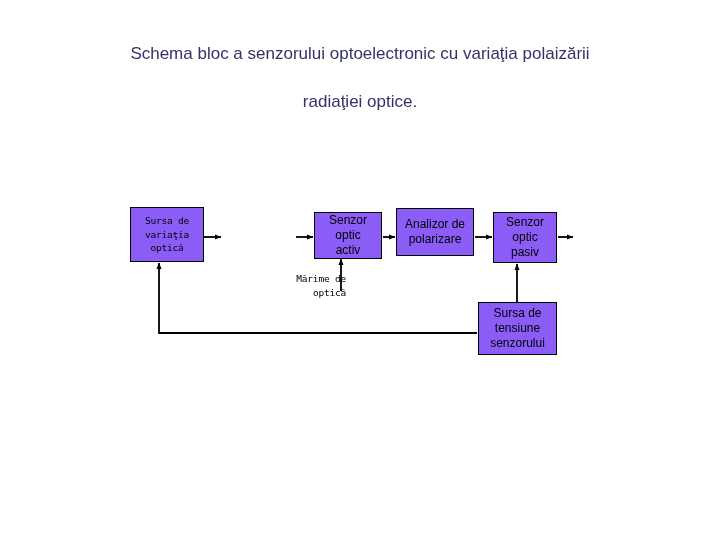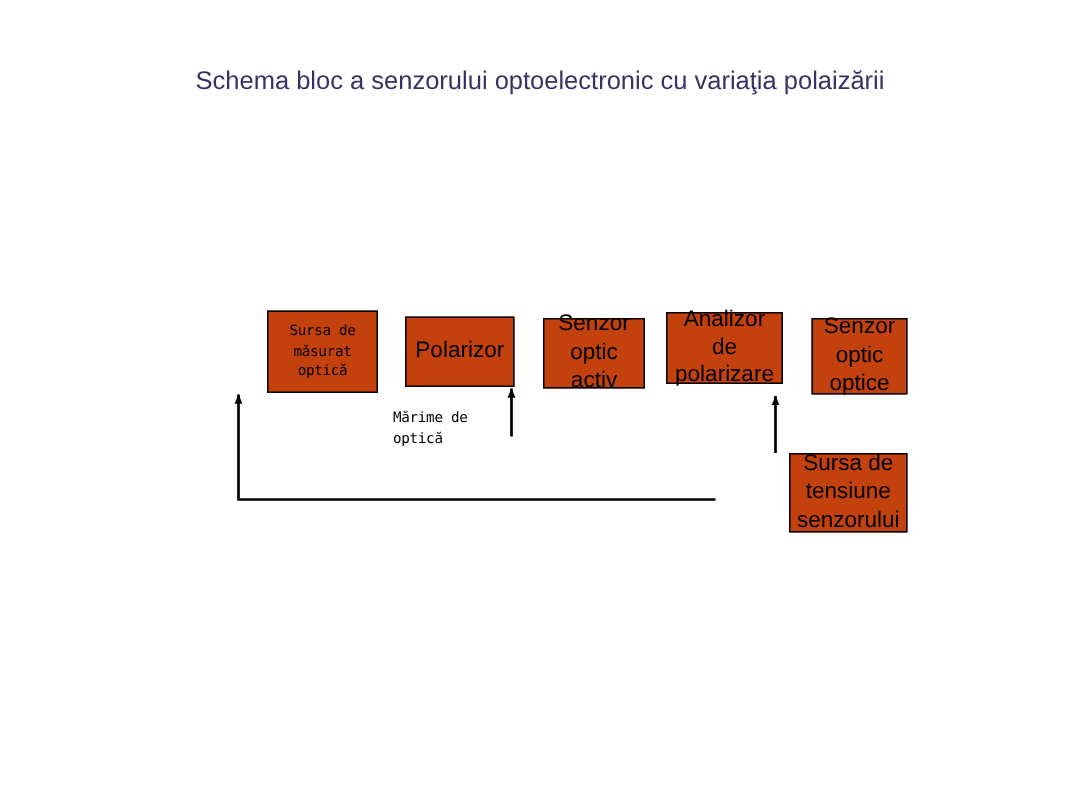--- a/index.html
+++ b/index.html
@@ -44,86 +44,86 @@
     top: 0;
     width: 720px;
     height: 540px;
   }
 
   
   .box {
     position: absolute;
     box-sizing: border-box;
     border: 1.5px solid #000000;
-    background: #c2410c;
+    background: #8b5cf6;
     display: flex;
     align-items: center;
     justify-content: center;
     text-align: center;
     color: #000000;
     line-height: 1.18;
-    margin-left: 48px;
   }
   .box .box-label {
     display: block;
     width: 100%;
     padding: 0 2px;
     box-sizing: border-box;
   }
 
   
   .box.small-font {
     font-family: "DejaVu Sans Mono", monospace;
     font-size: 9.5px;
     letter-spacing: -0.2px;
     line-height: 1.45;
   }
   
   .box.regular-font {
     font-family: "Liberation Sans", sans-serif;
-    font-size: 15px;
+    font-size: 12px;
     line-height: 1.25;
   }
 
   #box-source       { left: 130px; top: 207px; width: 74px;  height: 55px; }
   #box-polarizer    { left: 222px; top: 211px; width: 73px;  height: 47px; }
   #box-passive      { left: 314px; top: 212px; width: 68px;  height: 47px; }
   #box-analyzer     { left: 396px; top: 208px; width: 78px;  height: 48px; }
   #box-active       { left: 493px; top: 212px; width: 64px;  height: 51px; }
   #box-power        { left: 478px; top: 302px; width: 79px;  height: 53px; }
 
   
   .free-label {
     position: absolute;
     color: #000000;
     font-family: "DejaVu Sans Mono", monospace;
     font-size: 9.5px;
     letter-spacing: -0.2px;
     line-height: 1.45;
-    text-align: left;
+    text-align: right;
     white-space: nowrap;
   }
   #label-measurand { left: 262px; top: 272px; width: 84px; }
 
   
   #connectors {
     position: absolute;
     left: 0;
     top: 0;
     width: 720px;
     height: 540px;
     pointer-events: none;
   }
 </style>
 </head>
 <body>
 
 <div id="slide">
 
   <div id="title-line-1" class="title-line">Schema bloc a senzorului optoelectronic cu variaţia polaizării</div>
+  <div id="title-line-2" class="title-line">radiaţiei optice.</div>
 
   <div id="diagram">
 
     <svg id="connectors" viewBox="0 0 720 540" xmlns="http://www.w3.org/2000/svg">
       <defs>
         <marker id="arrowhead" markerWidth="7" markerHeight="7" refX="6.2" refY="3" orient="auto" markerUnits="userSpaceOnUse">
           <path d="M0,0.4 L6.6,3 L0,5.6 z" fill="#000000"></path>
         </marker>
       </defs>
 
@@ -140,51 +140,46 @@
       <line x1="341" y1="291" x2="341" y2="259" stroke="#000000" stroke-width="1.8" marker-end="url(#arrowhead)"></line>
 
       <line x1="517" y1="302" x2="517" y2="264" stroke="#000000" stroke-width="1.8" marker-end="url(#arrowhead)"></line>
 
       <path d="M477,333 L159,333 L159,263" fill="none" stroke="#000000" stroke-width="1.8" marker-end="url(#arrowhead)"></path>
     </svg>
 
     <div id="box-source" class="box small-font">
       <span class="box-label">
         <span>Sursa de</span><br>
-        <span>măsurat</span><br>
+        <span>variaţia</span><br>
         <span>optică</span>
       </span>
     </div>
 
-    <div id="box-polarizer" class="box regular-font">
-      <span class="box-label">
-        <span>Polarizor</span>
-      </span>
-    </div>
 
     <div id="box-passive" class="box regular-font">
       <span class="box-label">
         <span>Senzor</span><br>
         <span>optic</span><br>
         <span>activ</span>
       </span>
     </div>
 
     <div id="box-analyzer" class="box regular-font">
       <span class="box-label">
         <span>Analizor de</span><br>
         <span>polarizare</span>
       </span>
     </div>
 
     <div id="box-active" class="box regular-font">
       <span class="box-label">
         <span>Senzor</span><br>
         <span>optic</span><br>
-        <span>optice</span>
+        <span>pasiv</span>
       </span>
     </div>
 
     <div id="box-power" class="box regular-font">
       <span class="box-label">
         <span>Sursa de</span><br>
         <span>tensiune</span><br>
         <span>senzorului</span>
       </span>
     </div>

